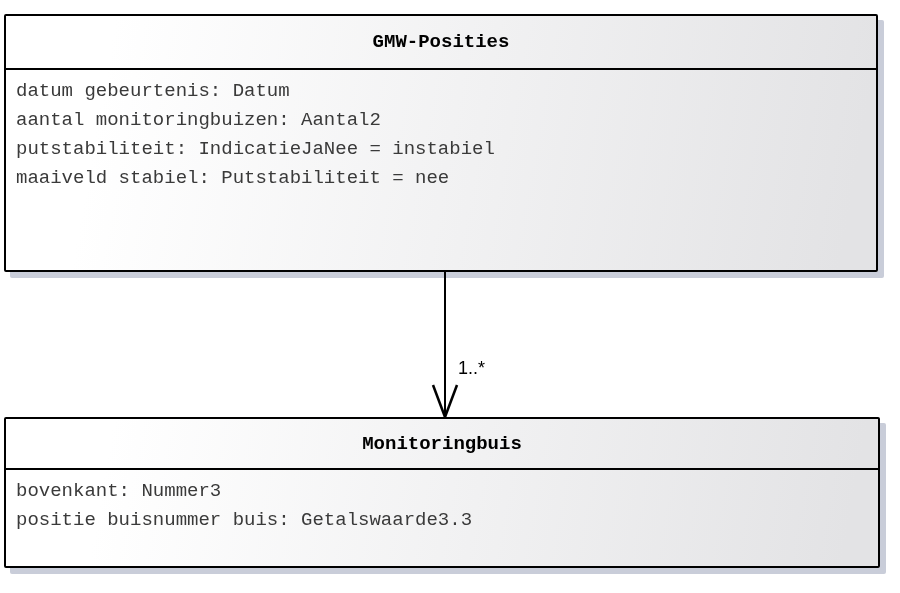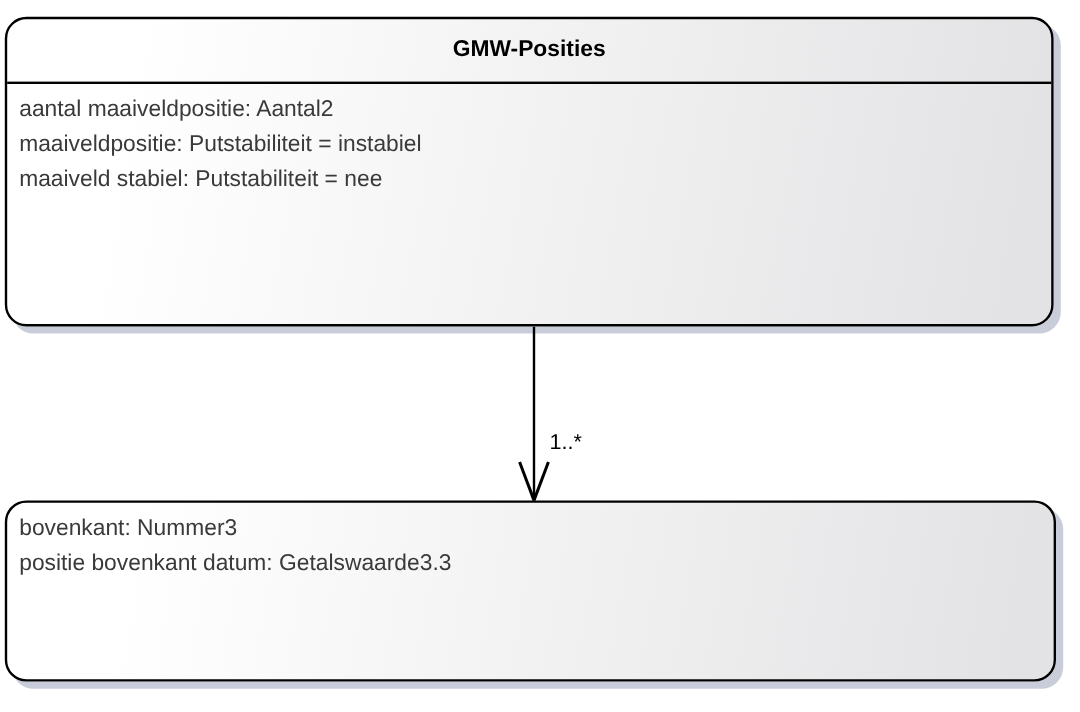--- a/index.html
+++ b/index.html
@@ -12,23 +12,24 @@
     position: relative;
     width: 900px;
     height: 593px;
     background: #ffffff;
     overflow: hidden;
   }
   .uml-class {
     position: absolute;
     box-sizing: border-box;
     border: 2px solid #000000;
-    border-radius: 18px;
+    border-radius: 2px;
     background: linear-gradient(100deg, #ffffff 12%, #e3e3e5 96%);
     box-shadow: 6px 6px 0 0 #c9cdd9;
+    font-family: Liberation Mono, monospace;
   }
   .uml-class .title {
     box-sizing: border-box;
     width: 100%;
     display: flex;
     align-items: center;
     justify-content: center;
     border-bottom: 2px solid #000000;
     font-weight: bold;
     font-size: 19px;
@@ -63,33 +64,35 @@
   }
 </style>
 </head>
 <body>
 
 <div class="canvas">
 
   <div class="uml-class" id="class-gmw">
     <div class="title">GMW-Posities</div>
     <div class="attrs">
-      <div class="attr-line">aantal maaiveldpositie: Aantal2</div>
-      <div class="attr-line">maaiveldpositie: Putstabiliteit = instabiel</div>
+      <div class="attr-line">datum gebeurtenis: Datum</div>
+      <div class="attr-line">aantal monitoringbuizen: Aantal2</div>
+      <div class="attr-line">putstabiliteit: IndicatieJaNee = instabiel</div>
       <div class="attr-line">maaiveld stabiel: Putstabiliteit = nee</div>
     </div>
   </div>
 
   <svg class="connector" width="60" height="146" viewBox="0 0 60 146">
     <line x1="20" y1="0" x2="20" y2="145" stroke="#000000" stroke-width="2"></line>
     <line x1="8" y1="113" x2="20" y2="145" stroke="#000000" stroke-width="2.5"></line>
     <line x1="32" y1="113" x2="20" y2="145" stroke="#000000" stroke-width="2.5"></line>
   </svg>
   <div class="multiplicity">1..*</div>
 
   <div class="uml-class" id="class-buis">
+    <div class="title">Monitoringbuis</div>
     <div class="attrs">
       <div class="attr-line">bovenkant: Nummer3</div>
-      <div class="attr-line">positie bovenkant datum: Getalswaarde3.3</div>
+      <div class="attr-line">positie buisnummer buis: Getalswaarde3.3</div>
     </div>
   </div>
 
 </div>
 
 </body></html>

